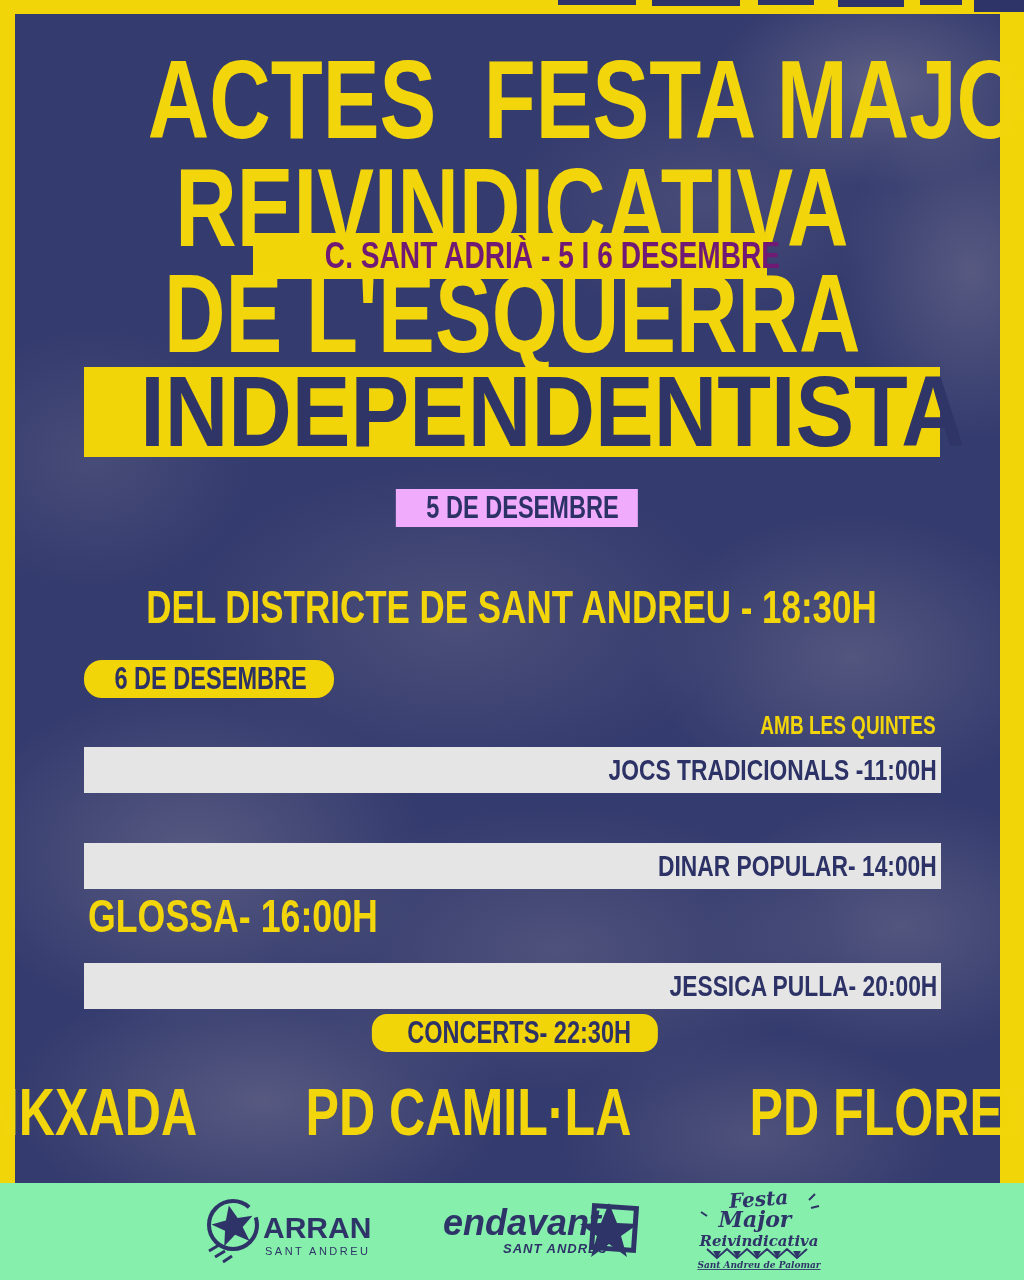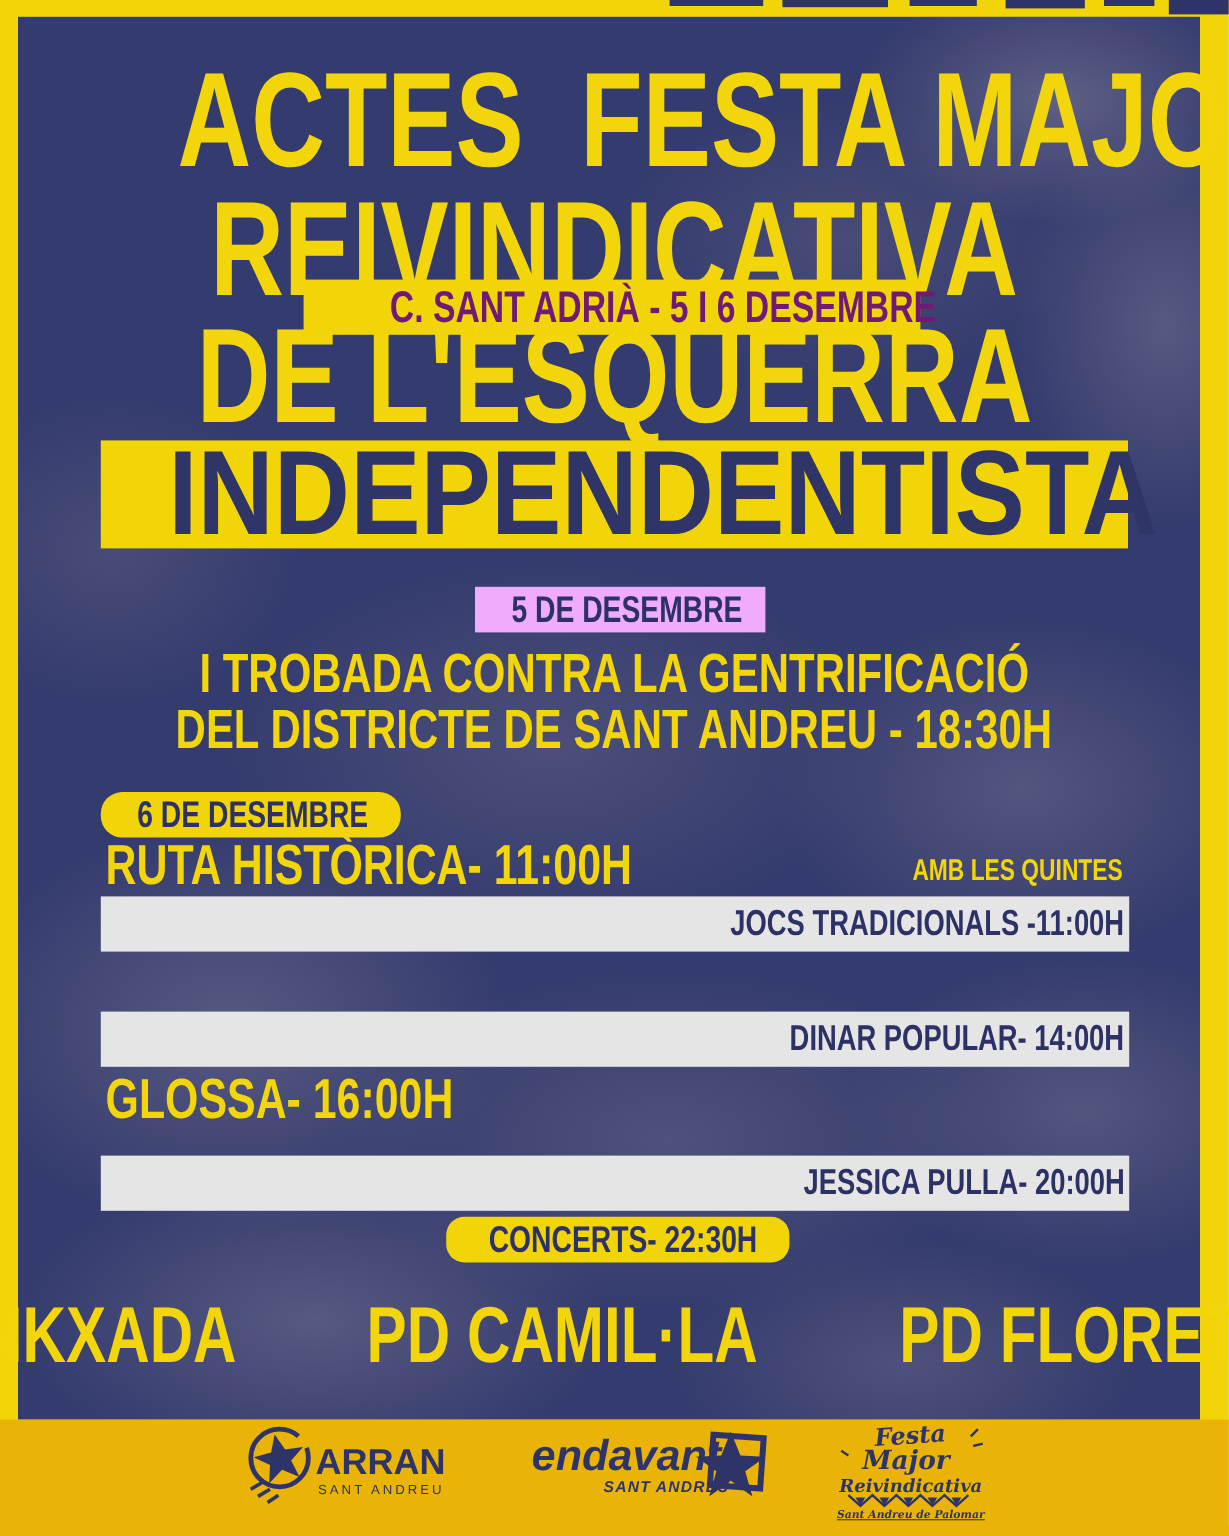--- a/index.html
+++ b/index.html
@@ -79,22 +79,22 @@
 
   .concerts-box { position:absolute; left:50%; top:1014px; transform:translateX(-49%); width:286px; height:38px;
                   background:#f2d509; text-align:center; font-size:31px; line-height:38px;
                   color:#2c3166; font-weight:bold;border-radius:15px; }
 
   .lineup { position:absolute; left:0; top:1070px; width:1024px; display:flex; justify-content:center;
             align-items:center; }
   .lineup-name { font-size:66px; line-height:72px; color:#f2d60b; font-weight:bold; }
   .lineup-div { width:4px; height:84px; background:#f2d60b; margin:0 10px 0 2px; }
 
-  .footer-band { position:absolute; left:0; top:1183px; width:1024px; height:97px; background:#eab308;
-                 display:flex; justify-content:center; gap:52px; }
+  .footer-band { position:absolute; left:0; top:1183px; width:1024px; height:97px; background:#86efac;
+                 display:flex; justify-content:center; align-items:center; gap:52px; }
   .logo { color:#2e3468; }
 
   svg text { font-family:"Liberation Sans", sans-serif; }
   svg text.script { font-family:"DejaVu Serif", serif; font-style:italic; font-weight:bold; }
 </style>
 </head>
 <body>
 
 <div class="poster">
   <div class="inner"></div>
@@ -108,26 +108,24 @@
 
   <div class="title-line title-1"><span class="cond">ACTES  FESTA MAJOR</span></div>
   <div class="title-line title-2"><span class="cond">REIVINDICATIVA</span></div>
   <div class="title-line title-3"><span class="cond">DE L'ESQUERRA</span></div>
 
   <div class="adria-box"><span class="cond">C. SANT ADRIÀ - 5 I 6 DESEMBRE</span></div>
 
   <div class="banner-ind"><span class="cond">INDEPENDENTISTA</span></div>
 
   <div class="date5-box"><span class="cond">5 DE DESEMBRE</span></div>
-  <div class="trobada trobada-1"><span class="cond">I TROBADA CONTRA LA GENTRIFICACIÓ</span></div>
   <div class="trobada trobada-2"><span class="cond">DEL DISTRICTE DE SANT ANDREU - 18:30H</span></div>
 
   <div class="date6-box"><span class="cond">6 DE DESEMBRE</span></div>
 
-  <div class="sched-left row-ruta"><span class="cond cond-l">RUTA HISTÒRICA- 11:00H</span></div>
   <div class="note-quintes"><span class="cond cond-r">AMB LES QUINTES</span></div>
   <div class="sched-bar bar-jocs"><span class="cond cond-r">JOCS TRADICIONALS -11:00H</span></div>
   <div class="sched-bar bar-dinar"><span class="cond cond-r">DINAR POPULAR- 14:00H</span></div>
   <div class="sched-left row-glossa"><span class="cond cond-l">GLOSSA- 16:00H</span></div>
   <div class="sched-bar bar-jessica"><span class="cond cond-r">JESSICA PULLA- 20:00H</span></div>
 
   <div class="concerts-box"><span class="cond">CONCERTS- 22:30H</span></div>
 
   <div class="lineup">
     <span class="lineup-name"><span class="cond">PUNKXADA</span></span>

